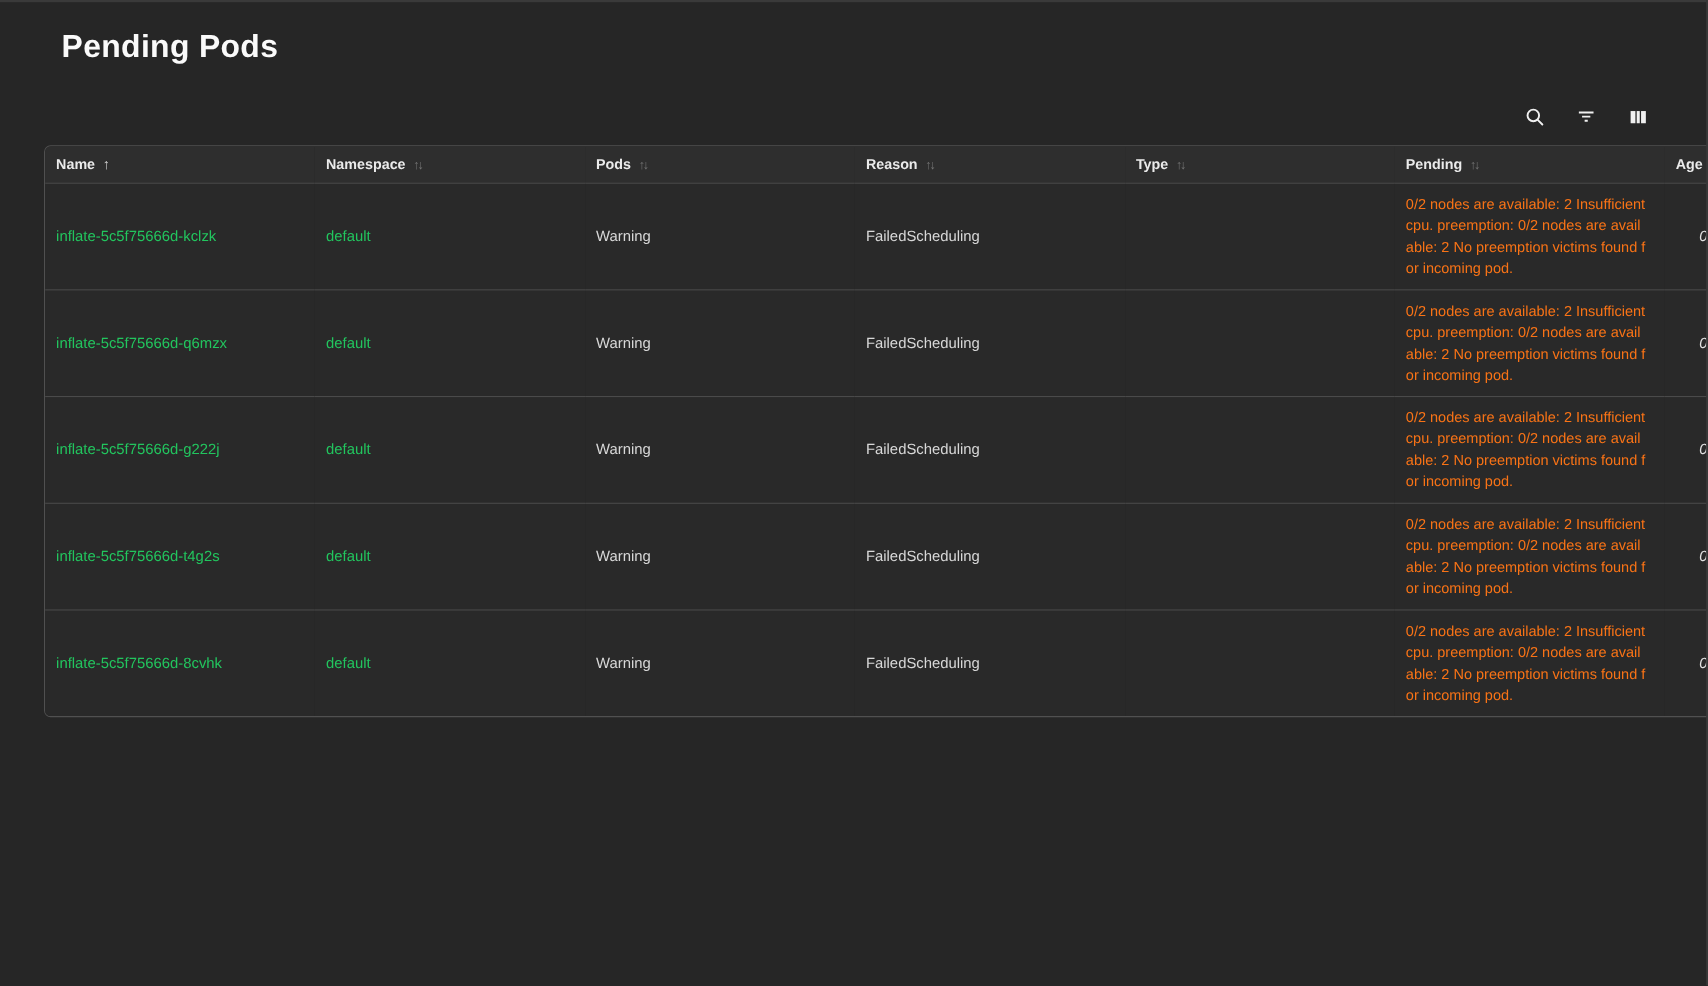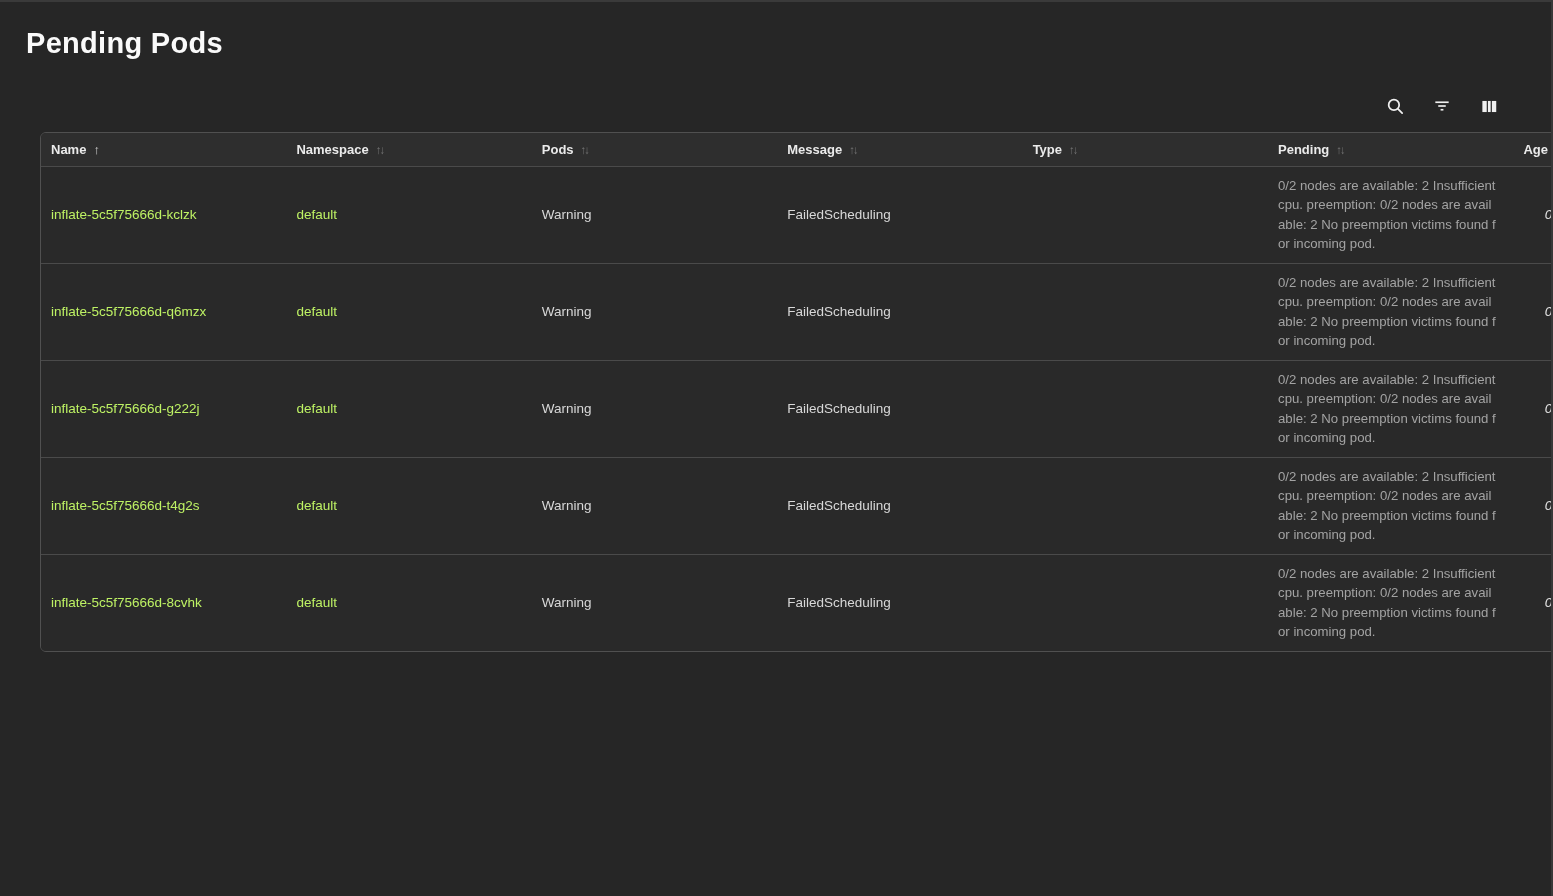--- a/index.html
+++ b/index.html
@@ -8,21 +8,21 @@
     width: 1553px; height: 896px;
     background: #262626;
     font-family: "Liberation Sans", sans-serif;
     position: relative;
     overflow: hidden;
   }
   .edge-top    { position: absolute; top: 0; left: 0; right: 0; height: 2px; background: #3a3a3a; }
   .edge-right  { position: absolute; top: 0; right: 0; bottom: 0; width: 2px; background: #383838; }
 
   .page-title {
-    margin: 26px 0 0 26px;
+    margin: 26px 0 0 56px;
     font-size: 29px;
     line-height: 34px;
     font-weight: 700;
     color: #fafafa;
     letter-spacing: 0.3px;
   }
 
   .toolbar {
     display: flex;
     justify-content: flex-end;
@@ -80,30 +80,30 @@
   tbody td {
     background: #292929;
     border-top: 1px solid #4a4a4a;
     height: 97px;
     padding: 0 6px 0 10px;
     color: #d8d8d8;
     font-size: 13.5px;
     vertical-align: middle;
   }
   tbody a {
-    color: #bef264;
+    color: #22c55e;
     text-decoration: none;
     cursor: pointer;
   }
   .msg {
     width: 220px;
     word-break: break-all;
     line-height: 19.5px;
     font-size: 13.2px;
-    color: #a3a3a3;
+    color: #f97316;
   }
   .age-wrap {
     display: flex;
     align-items: flex-start;
     justify-content: flex-end;
     gap: 5px;
     padding-right: 4px;
     color: #e2e2e2;
     font-style: italic;
   }
@@ -161,21 +161,21 @@
         <th>
           <span>Name</span><span class="sort-asc">↑</span>
         </th>
         <th>
           <span>Namespace</span><span class="sort-both">↑↓</span>
         </th>
         <th>
           <span>Pods</span><span class="sort-both">↑↓</span>
         </th>
         <th>
-          <span>Message</span><span class="sort-both">↑↓</span>
+          <span>Reason</span><span class="sort-both">↑↓</span>
         </th>
         <th>
           <span>Type</span><span class="sort-both">↑↓</span>
         </th>
         <th>
           <span>Pending</span><span class="sort-both">↑↓</span>
         </th>
         <th>
           <span>Age</span><span class="sort-both">↑↓</span>
         </th>

